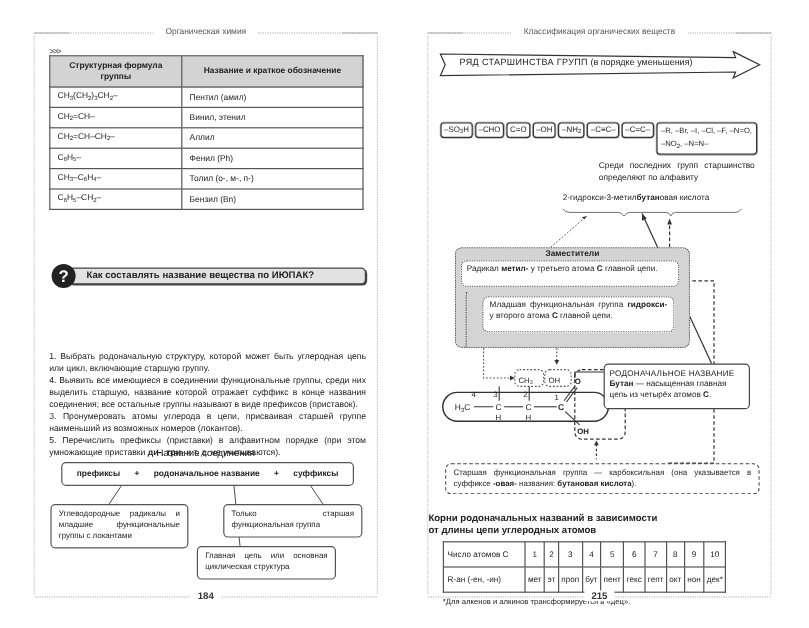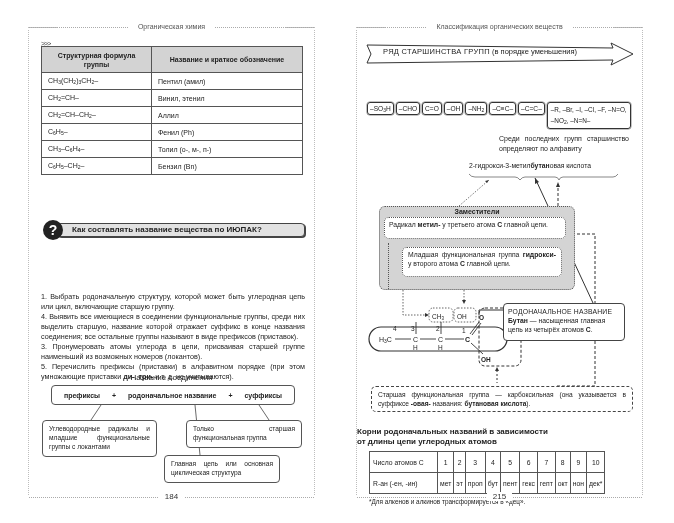--- a/index.html
+++ b/index.html
@@ -9,21 +9,21 @@
     .page { position: absolute; top: 30px; height: 465px; border: 1px dotted #bdbdbd; border-top: none; border-bottom: none; }
     .page-left { left: 28px; width: 287px; }
     .page-right { left: 356px; width: 287px; }
 
     .running-head { position: absolute; top: -7px; left: 0; right: 0; text-align: center; font-size: 7px; color: #555; }
     .running-head span { background: #fff; padding: 0 10px; position: relative; z-index: 2; }
     .running-head::before { content: ""; position: absolute; left: 0; right: 0; top: 4px; border-top: 1px dotted #aaa; z-index: 1; }
     .page-corner-l { position: absolute; top: -3px; left: -1px; width: 30px; border-top: 1px solid #bdbdbd; }
     .page-corner-r { position: absolute; top: -3px; right: -1px; width: 30px; border-top: 1px solid #bdbdbd; }
 
-    .folio { position: absolute; bottom: -6px; left: 0; right: 0; text-align: center; font-size: 8px; color: #333; }
+    .folio { position: absolute; bottom: -6px; left: 0; right: 0; text-align: center; font-size: 8px; color: #333; font-weight: bold; }
     .folio span { background: #fff; padding: 0 6px; position: relative; z-index: 2; }
     .folio::before { content: ""; position: absolute; left: 0; right: 0; top: 5px; border-top: 1px dotted #aaa; z-index: 1; }
 
     .chevrons { position: absolute; left: 12px; top: 10px; font-size: 7px; color: #444; letter-spacing: -1px; }
 
     
     table.groups { position: absolute; left: 12px; top: 16px; width: 262px; border-collapse: collapse; font-size: 7px; }
     table.groups th { background: #d3d3d3; font-weight: bold; height: 26px; border: 1px solid #555; text-align: center; padding: 0 4px; line-height: 9px; }
     table.groups td { border: 1px solid #555; height: 17px; padding: 0 6px; }
     table.groups td:first-child { width: 110px; }

